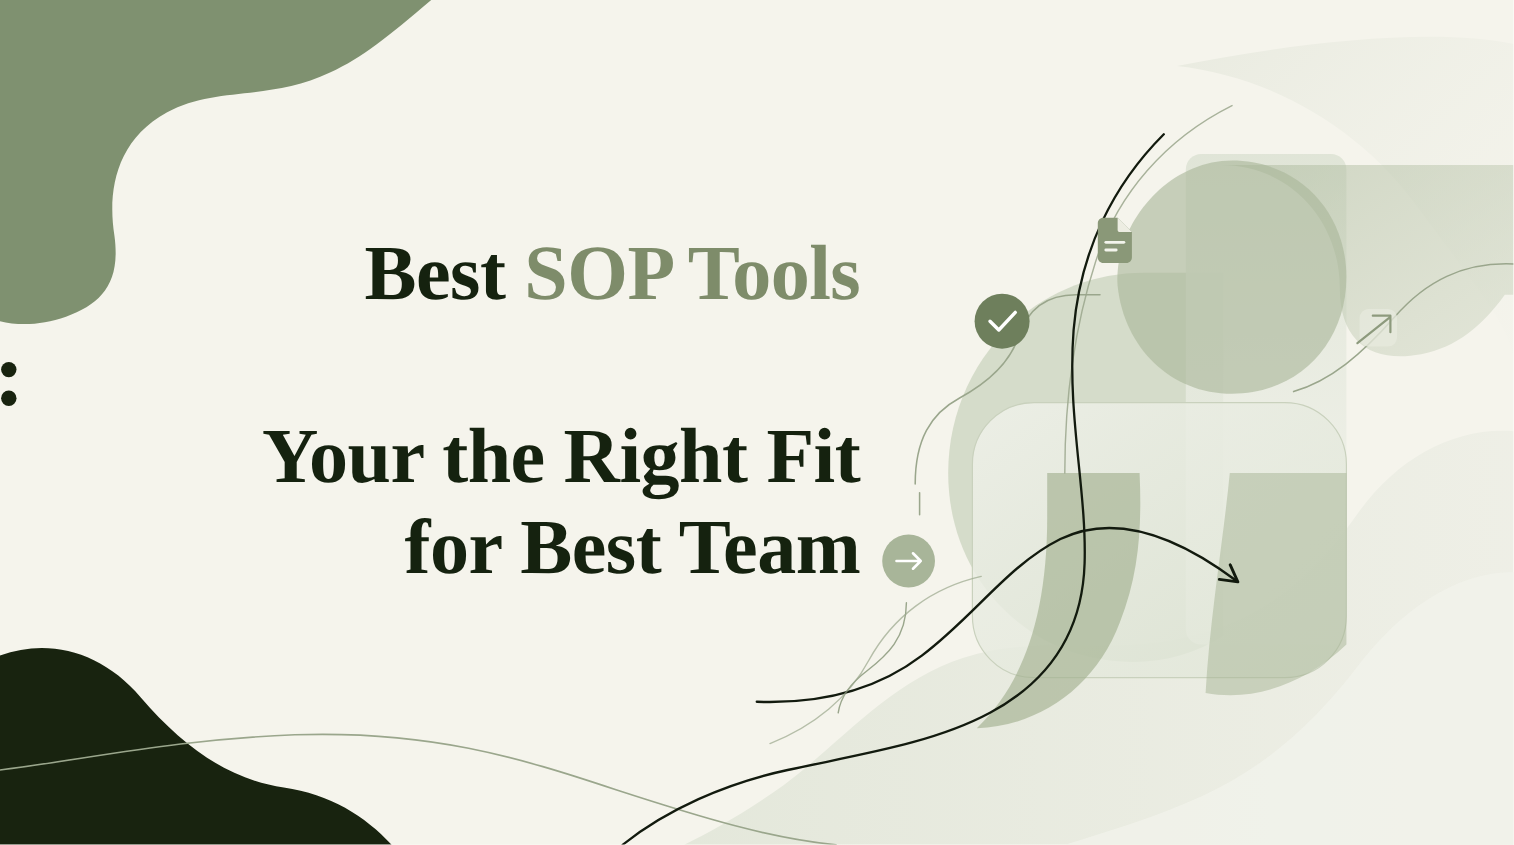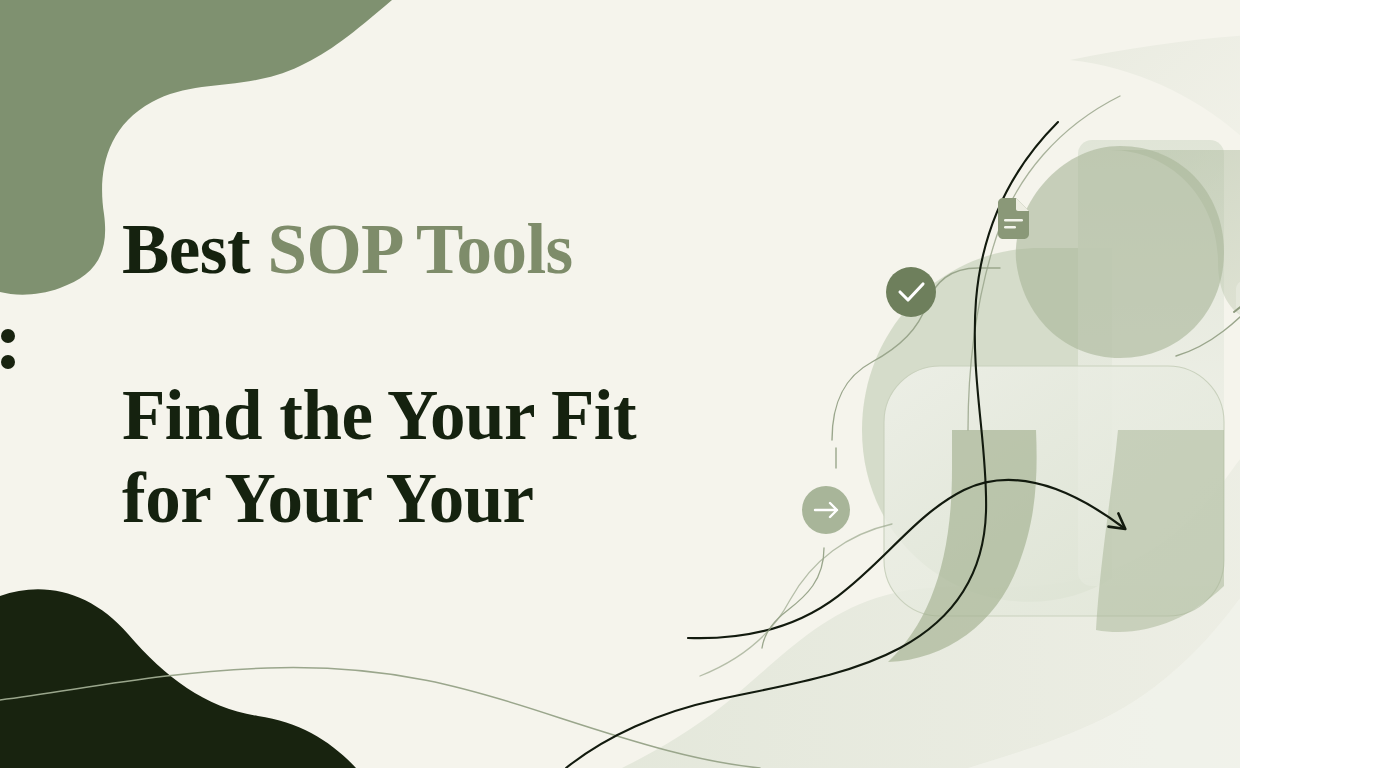--- a/index.html
+++ b/index.html
@@ -2,25 +2,26 @@
 <html><head>
 <meta charset="utf-8">
 <style>
   html, body {
     margin: 0;
     padding: 0;
     background: #ffffff;
   }
   #banner {
     position: relative;
-    width: 1240px;
+    width: 1376px;
     height: 768px;
     overflow: hidden;
     background: #f5f4ec;
     font-family: "Liberation Serif", "DejaVu Serif", serif;
+    text-align: right;
   }
   #bg-svg, #art-svg {
     position: absolute;
     top: 0;
     left: 0;
     width: 1376px;
     height: 768px;
     display: block;
   }
   #headline {
@@ -167,17 +168,17 @@
 
     <circle cx="8" cy="336" r="7" fill="#18230f"></circle>
     <circle cx="8" cy="362" r="7" fill="#18230f"></circle>
   </svg>
 
   <h1 id="headline">
     <span class="nowrap">
       <span class="ink">Best </span><span class="accent">SOP Tools</span>
     </span><br>
     <br>
-    <span class="nowrap ink">Find the Your Fit</span><br>
-    <span class="nowrap ink">for Your Your</span>
+    <span class="nowrap ink">Your the Right Fit</span><br>
+    <span class="nowrap ink">for Best Team</span>
   </h1>
 
 </div>
 
 </body></html>

